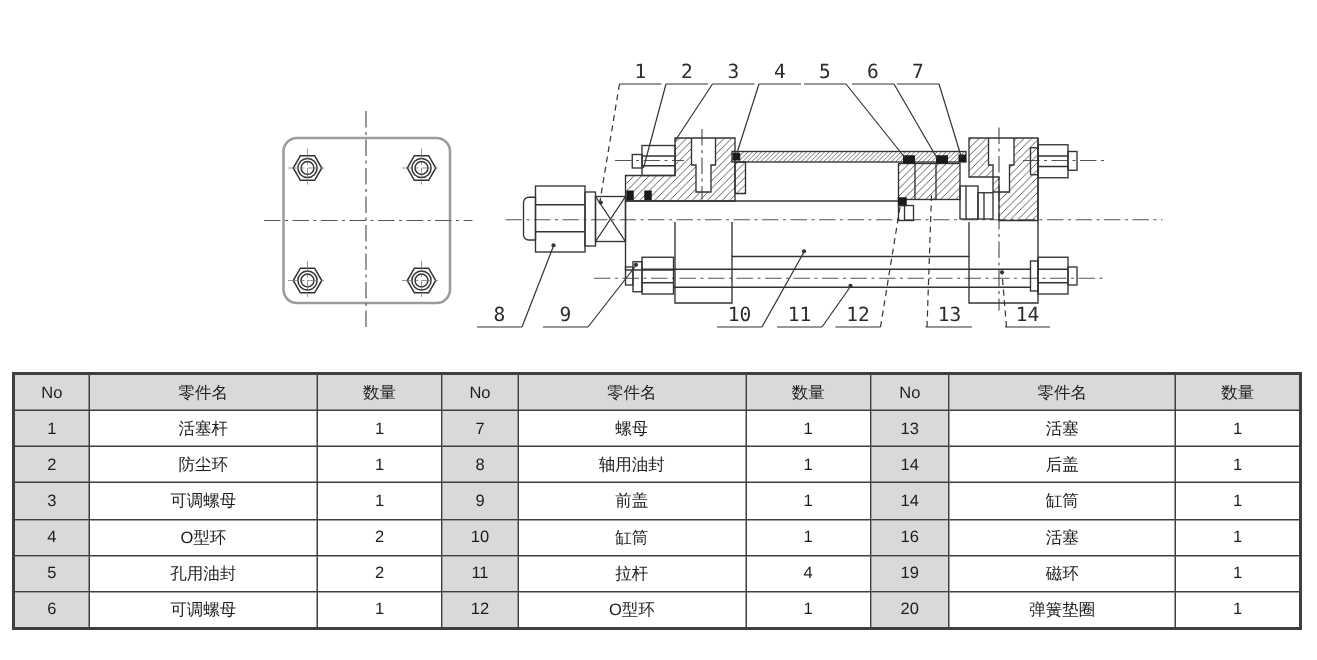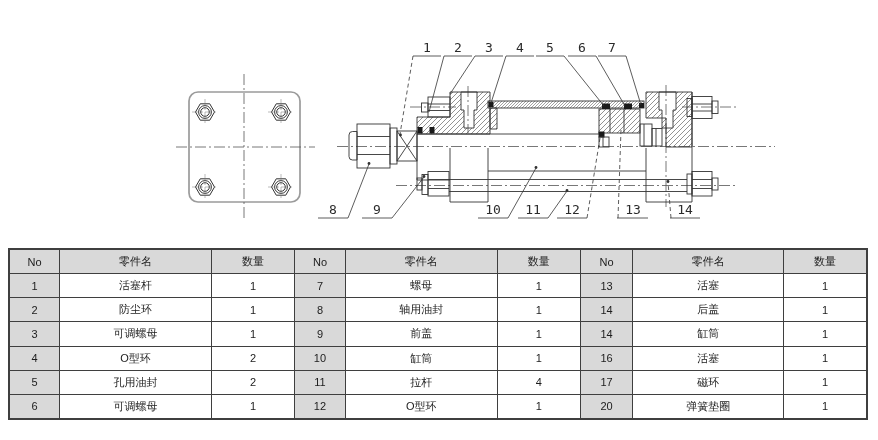--- a/index.html
+++ b/index.html
@@ -308,21 +308,21 @@
             <td class="nm">活塞</td>
             <td class="nm">1</td>
           </tr>
           <tr>
             <td class="no">5</td>
             <td class="nm">孔用油封</td>
             <td class="nm">2</td>
             <td class="no">11</td>
             <td class="nm">拉杆</td>
             <td class="nm">4</td>
-            <td class="no">17</td>
+            <td class="no">19</td>
             <td class="nm">磁环</td>
             <td class="nm">1</td>
           </tr>
           <tr>
             <td class="no">6</td>
             <td class="nm">可调螺母</td>
             <td class="nm">1</td>
             <td class="no">12</td>
             <td class="nm">O型环</td>
             <td class="nm">1</td>

